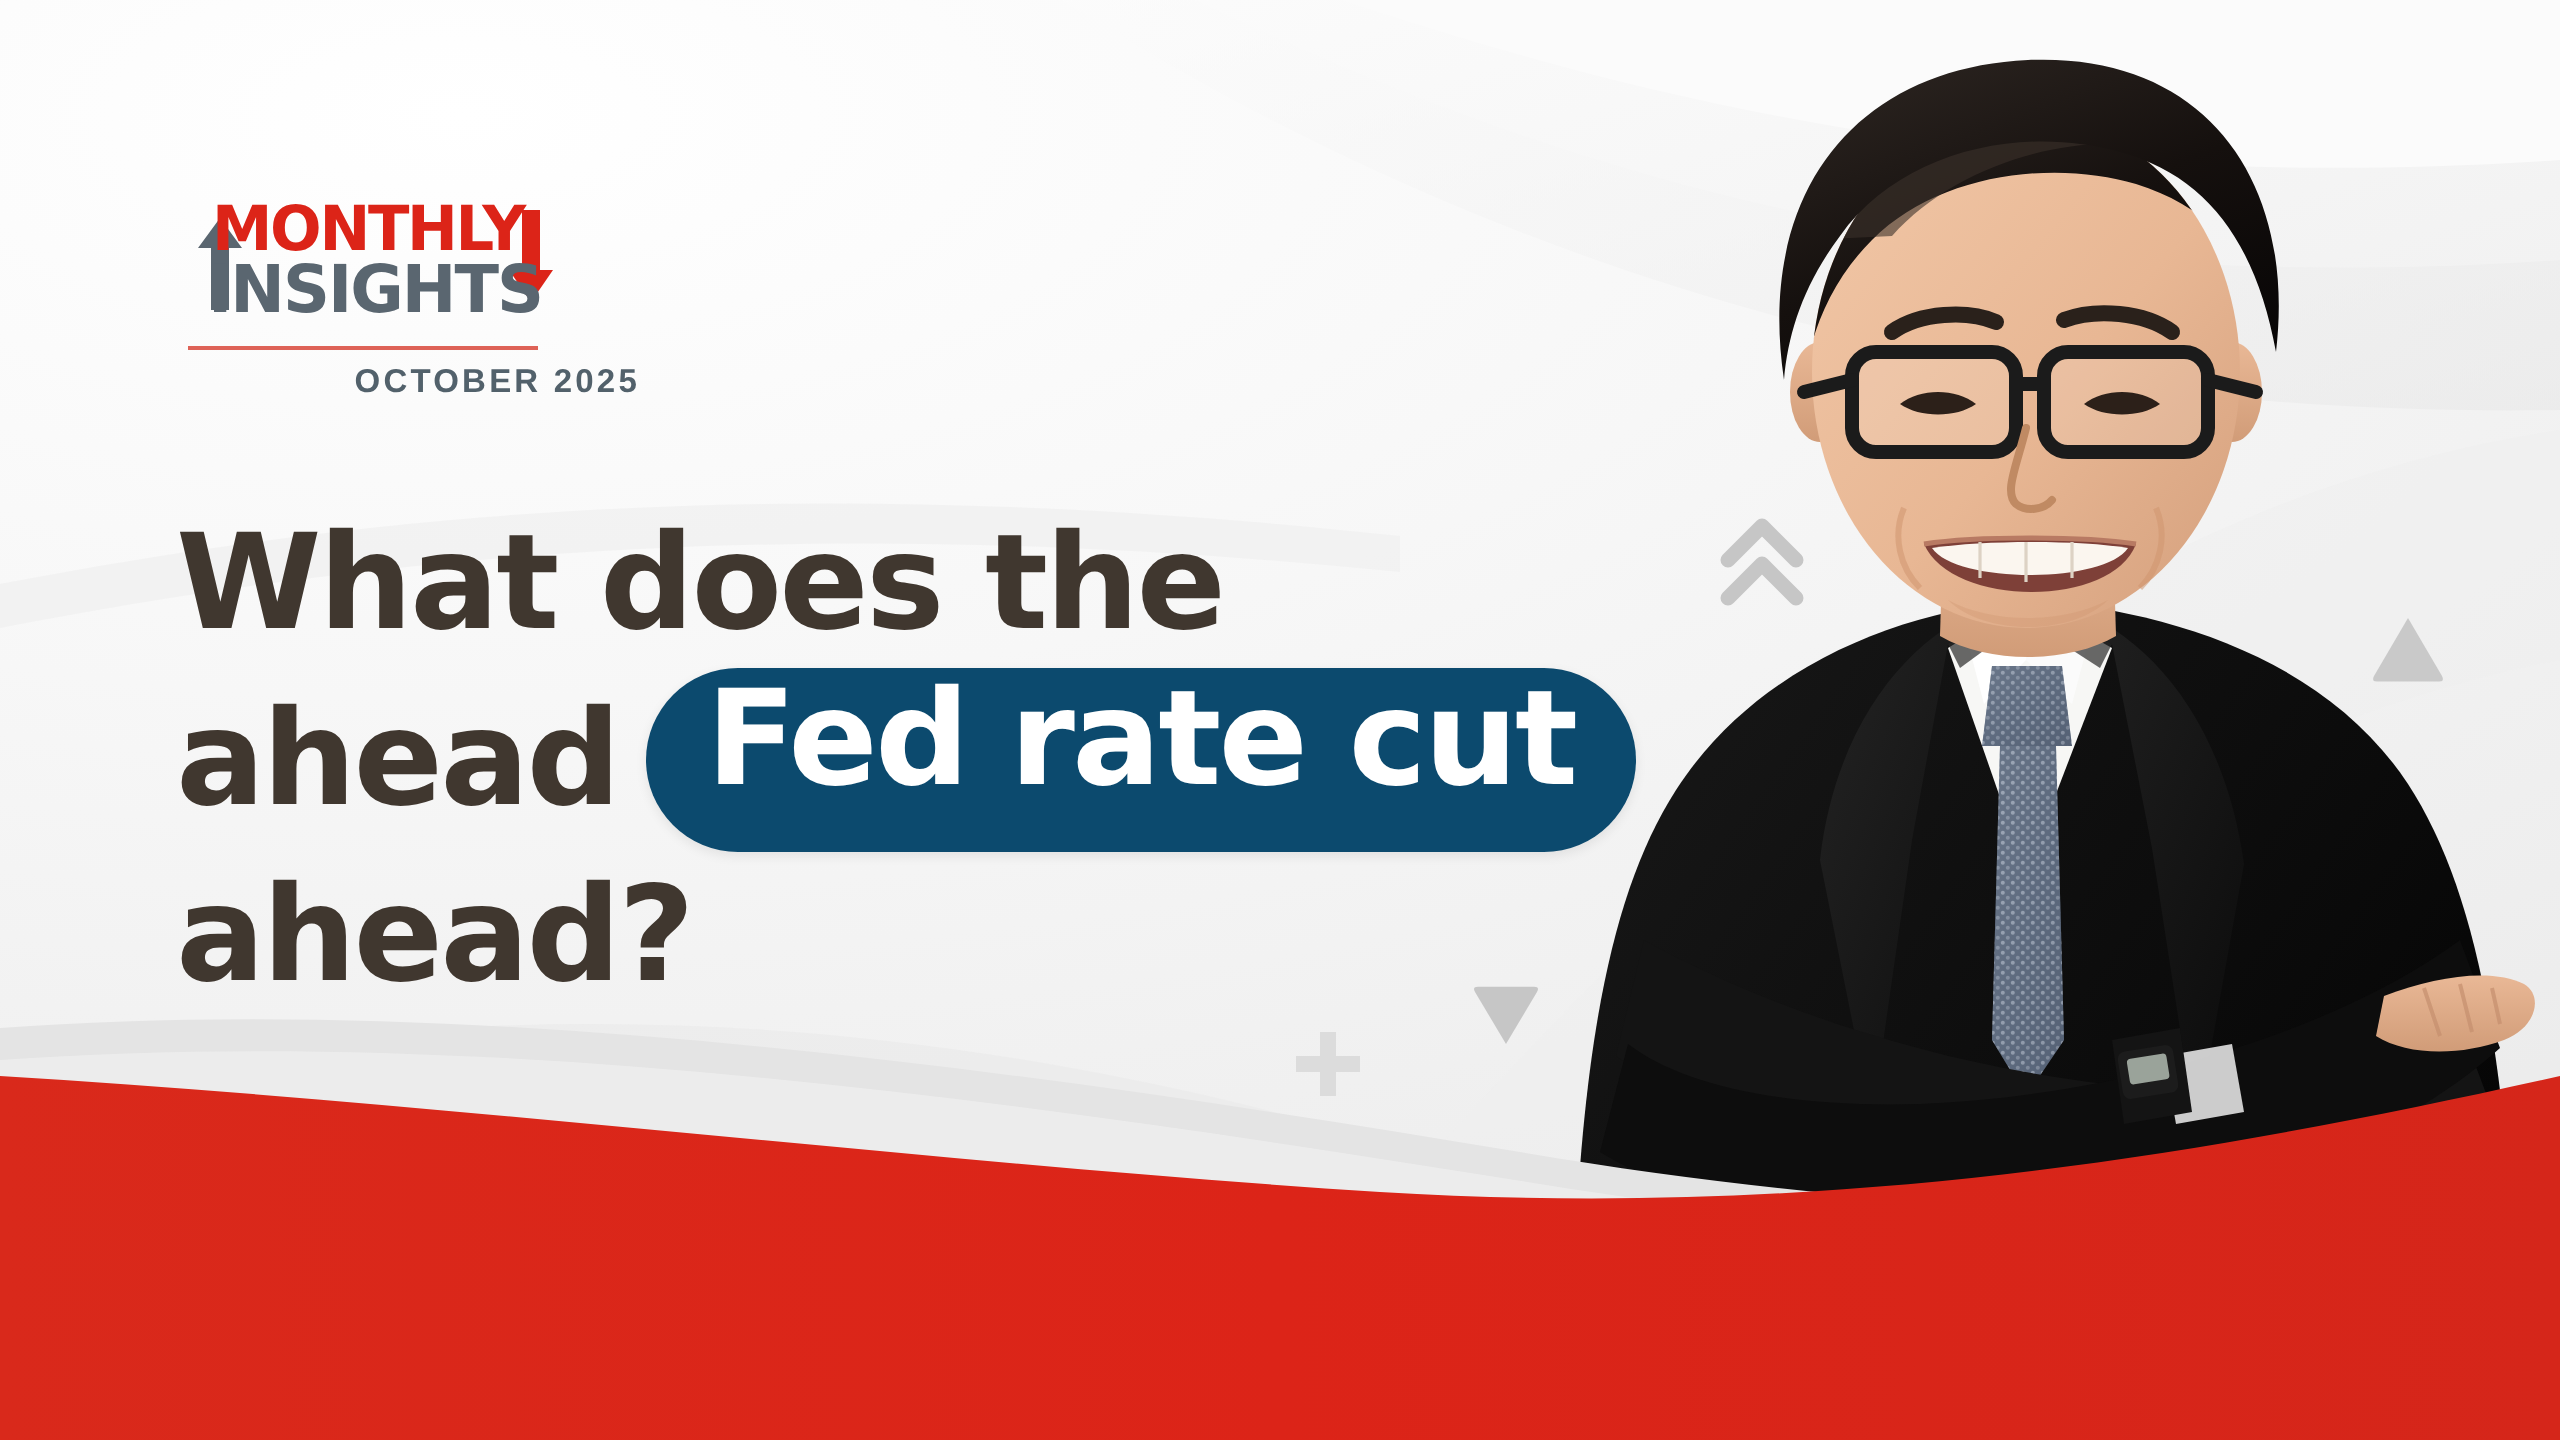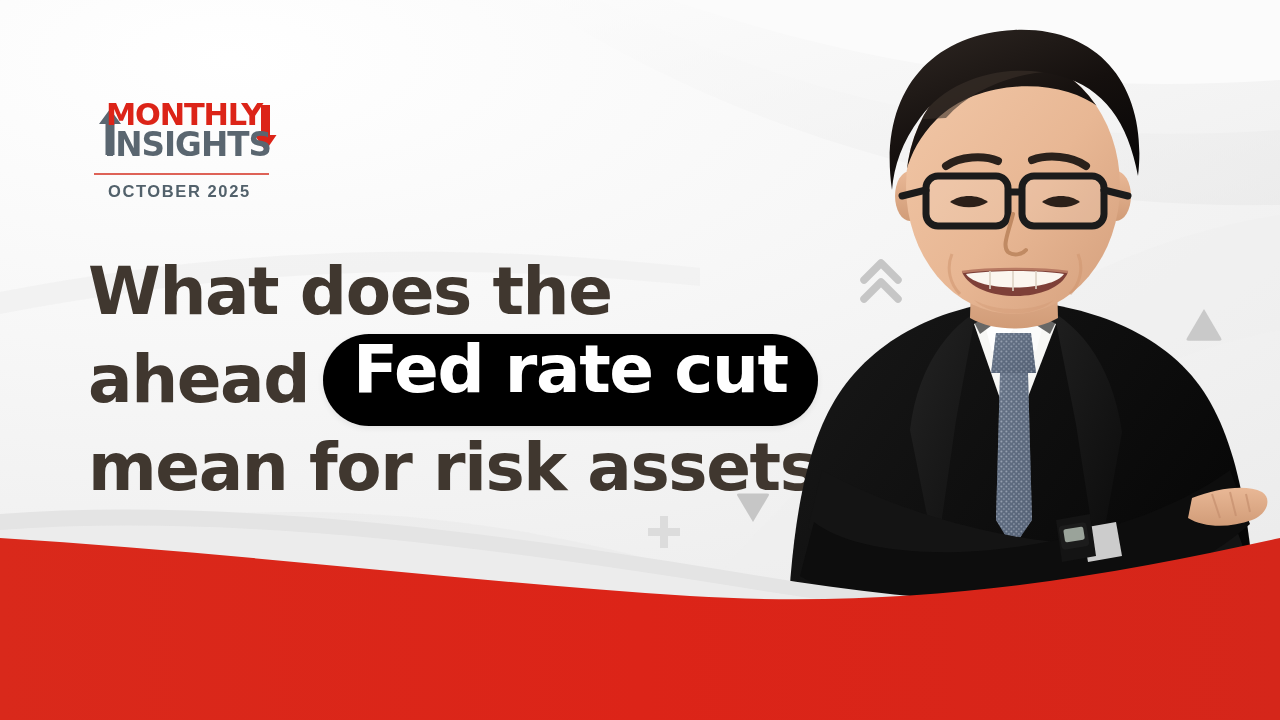--- a/index.html
+++ b/index.html
@@ -24,38 +24,38 @@
   }
   .bg-svg { position:absolute; inset:0; width:1280px; height:720px; }
 
   
   .logo { position:absolute; left:90px; top:93px; width:230px; }
   .logo-svg { display:block; width:192px; height:78px; }
   .logo-rule { width:175px; height:2px; background:#d8473a; margin:2px 0 0 4px; opacity:.85; }
   .logo-date {
     margin-top:7px; margin-left:18px;
     font-size:16.5px; font-weight:bold; letter-spacing:1.6px;
-    color:#52616b; font-family:"Liberation Sans", sans-serif;
+    color:#52616b; font-family:"Liberation Sans", sans-serif;text-align:right;
   }
 
   
   .headline {
     position:absolute; left:88px; top:212px; width:760px;
     color:#40372f;
     font-family:"DejaVu Sans", sans-serif;
     font-weight:bold;
     font-size:66px;
     line-height:88px;
     letter-spacing:-1.4px;
     margin-top:36px;
   }
   .hl-line { white-space:nowrap; height:88px; display:flex; align-items:center; }
   .pill {
     display:inline-flex; align-items:center; justify-content:center;
-    background:#000000; color:#ffffff;
+    background:#0c4a6e; color:#ffffff;
     border-radius:48px;
     padding:2px 30px 22px 30px;
     margin-left:14px;
     height:92px;
     letter-spacing:-1.4px;
     box-shadow:0 2px 6px rgba(0,0,0,.08);
   }
 
   
   .glyph { position:absolute; }
@@ -128,23 +128,20 @@
 
   <div class="headline">
     <div class="hl-line">
       <span>What does the</span>
     </div>
     <div class="hl-line">
       <span>ahead</span>
       <span class="pill">Fed rate cut</span>
     </div>
     <div class="hl-line">
-      <span>mean for risk assets</span>
-    </div>
-    <div class="hl-line">
       <span>ahead?</span>
     </div>
   </div>
 
   <div class="glyph" style="left:858px; top:256px;">
     <svg width="46" height="50" viewBox="0 0 46 50">
       <path d="M6 24 L23 7 L40 24" fill="none" stroke="#c6c6c6" stroke-width="7.5" stroke-linecap="round" stroke-linejoin="round"></path>
       <path d="M6 43 L23 26 L40 43" fill="none" stroke="#c6c6c6" stroke-width="7.5" stroke-linecap="round" stroke-linejoin="round"></path>
     </svg>
   </div>

